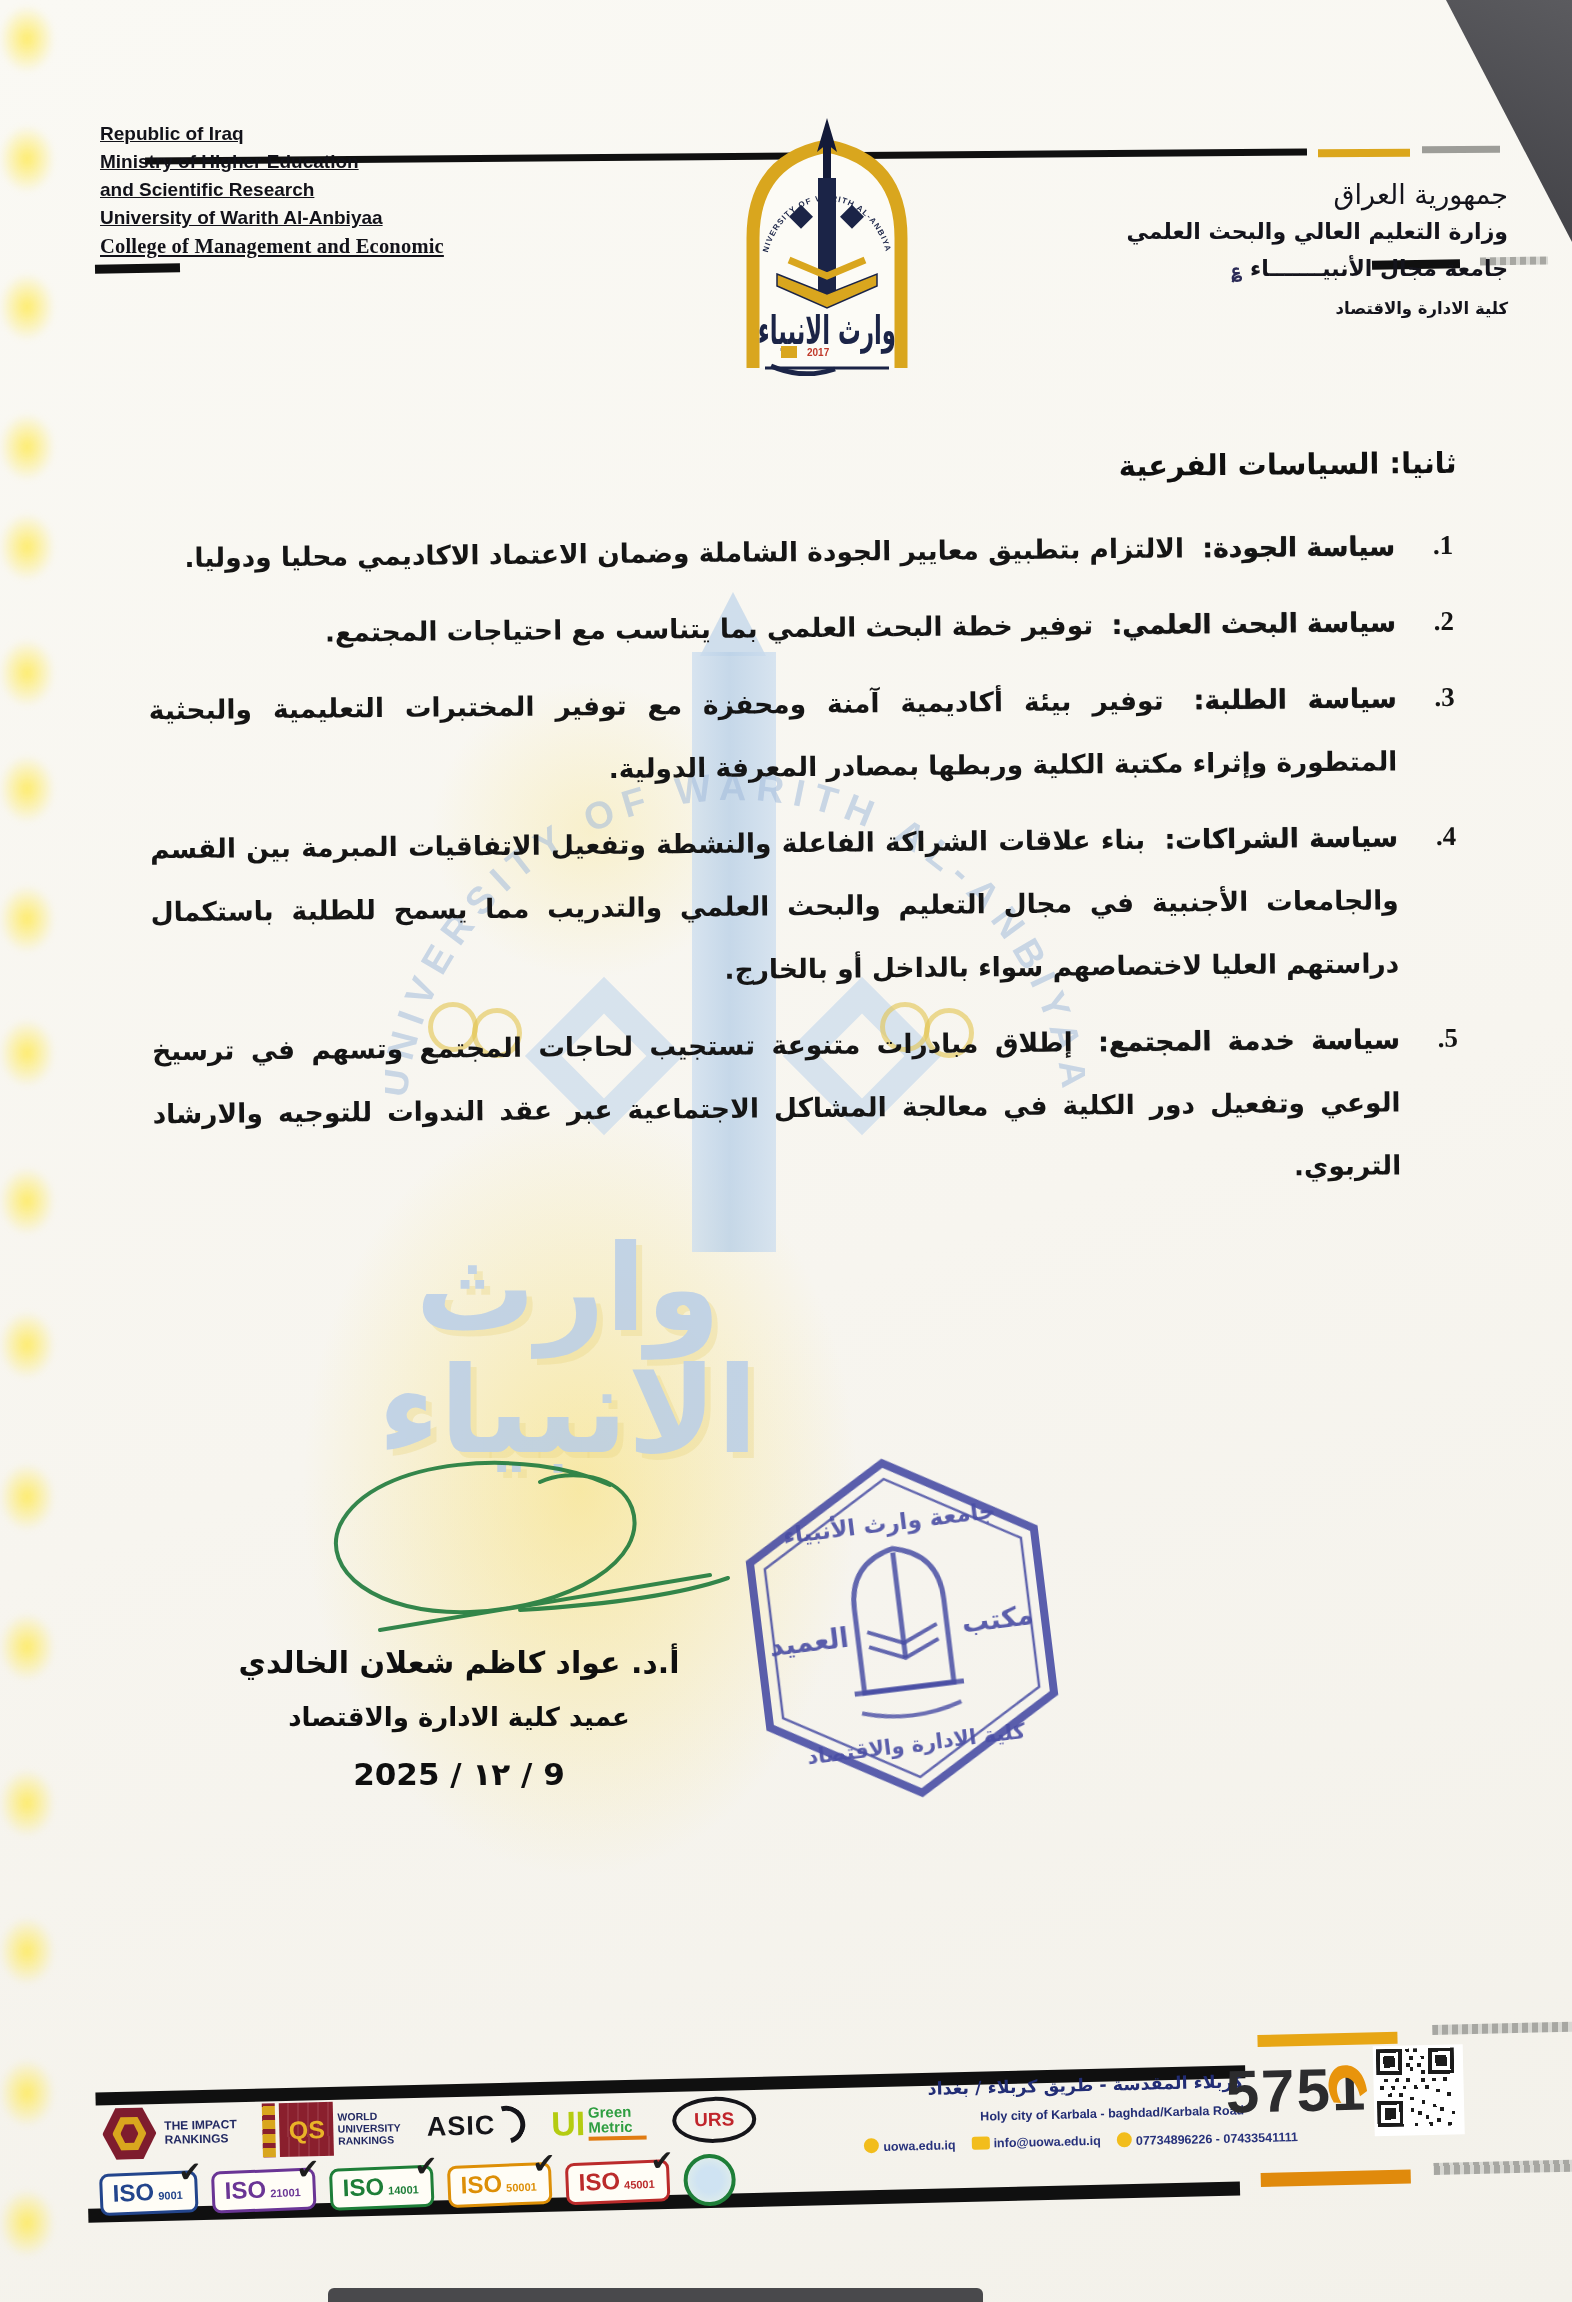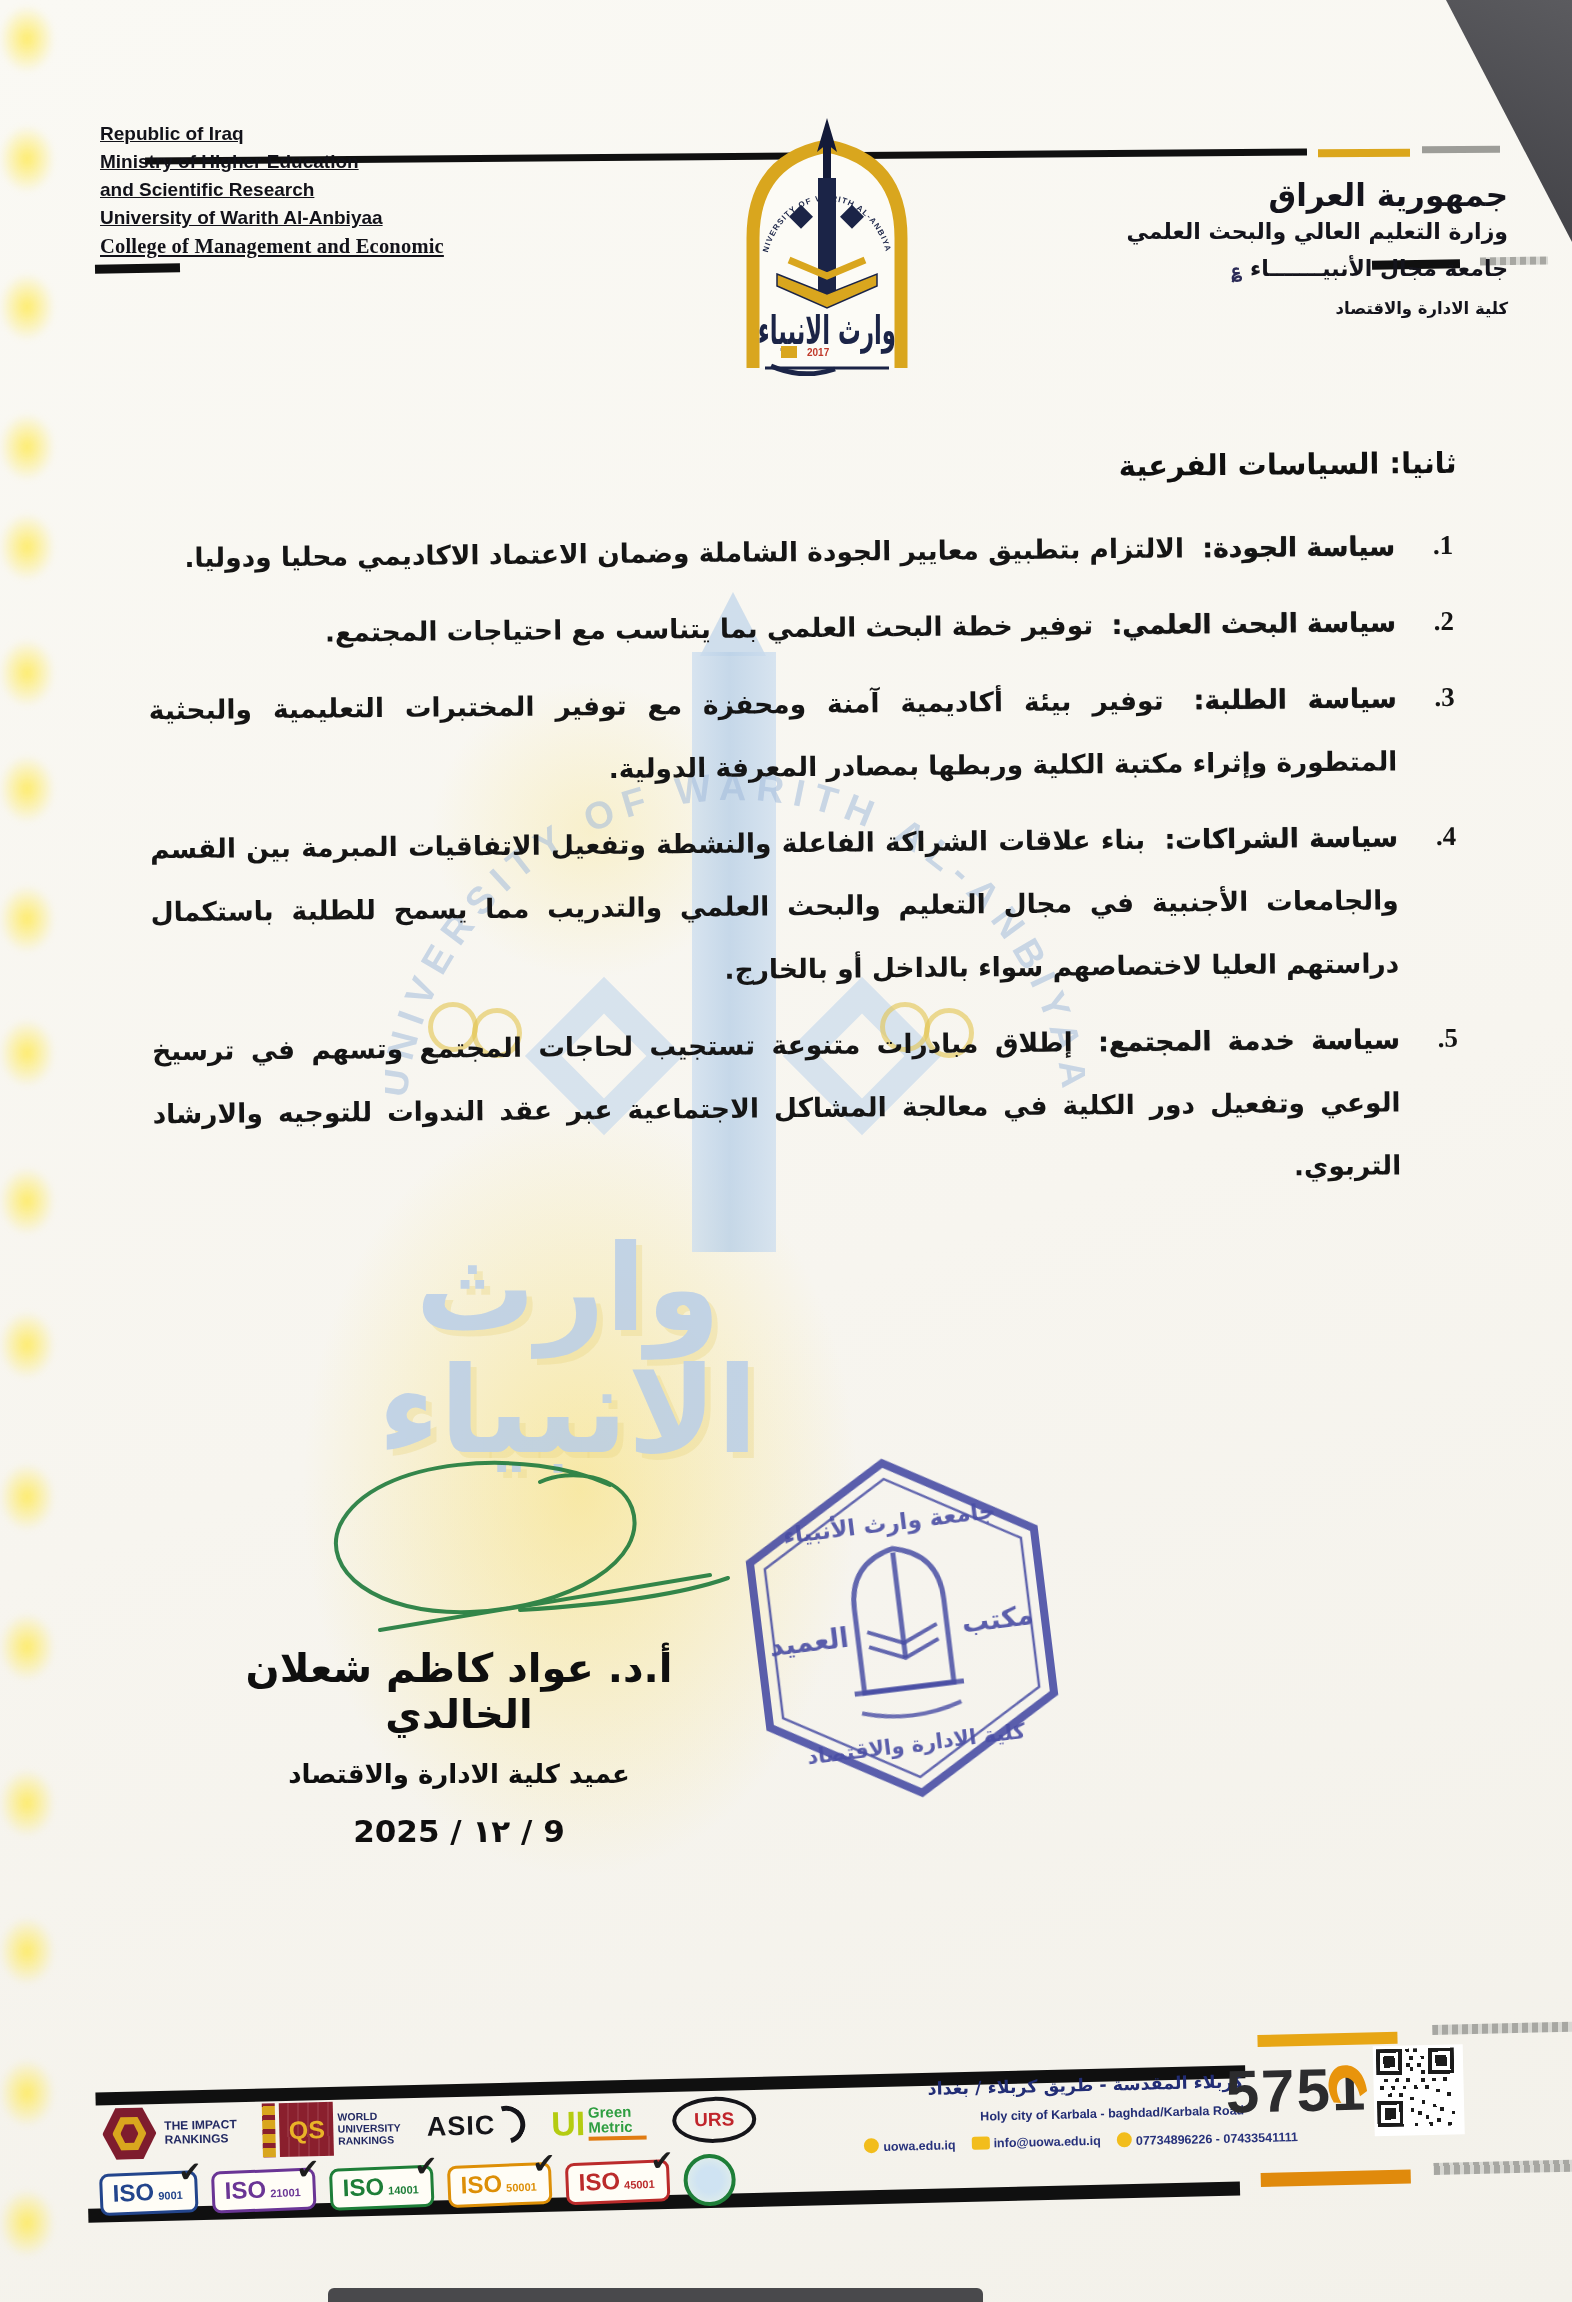--- a/index.html
+++ b/index.html
@@ -18,21 +18,21 @@
   
   .rule{height:7px;background:#101010;transform:rotate(-0.45deg);}
   .rule.gold{background:#dba61c;}
   .rule.gray{background:#9d9d98;}
   
   .en-block{left:100px;top:120px;width:420px;font-family:"Liberation Sans",sans-serif;
     font-weight:700;font-size:19px;line-height:28px;color:#121219;text-decoration:underline;}
   .en-serif{font-family:"Liberation Serif",serif;font-weight:600;font-size:20.5px;letter-spacing:.2px;}
   
   .ar-block{right:64px;top:176px;width:480px;text-align:right;color:#14141c;direction:rtl;}
-  .ar-l1{font-size:31px;font-weight:700;line-height:38px;}
+  .ar-l1{font-size:27px;font-weight:400;line-height:38px;}
   .ar-l2{font-size:22px;font-weight:700;line-height:36px;}
   .ar-l3{font-size:22px;font-weight:700;line-height:38px;}
   .ar-mark{font-size:18px;color:#2a2a55;margin-right:8px;}
   .ar-l4{font-size:16.5px;font-weight:700;line-height:40px;padding-left:96px;}
   
   .content{left:150px;right:112px;top:452px;direction:rtl;transform:rotate(-0.55deg);}
   .doc-title{text-align:right;font-size:29px;font-weight:700;margin-bottom:34px;color:#101010;}
   .item{position:relative;padding-right:62px;text-align:justify;font-size:26.5px;line-height:63px;
     margin-bottom:13px;color:#151515;}
   .item .num{position:absolute;right:4px;top:0;direction:ltr;font-family:"Liberation Serif",serif;
@@ -46,21 +46,21 @@
     clip-path:polygon(50% 0,100% 100%,0 100%);}
   .wm-knot{width:112px;height:112px;background:#c6d9ec;opacity:.65;transform:rotate(45deg);}
   .wm-knot::after{content:"";position:absolute;inset:26px;background:#f8f6f0;}
   .wm-glow{background:radial-gradient(ellipse at center,rgba(248,222,105,.55),rgba(248,222,105,0) 70%);}
   .wm-callig{left:318px;top:1228px;width:500px;text-align:center;font-size:120px;font-weight:700;
     line-height:1.02;color:#b5cce9;opacity:.8;letter-spacing:-6px;direction:rtl;
     text-shadow:6px 6px 0 rgba(232,212,130,.45);}
   .wm-glass{width:40px;height:40px;border:5px solid rgba(226,196,78,.6);border-radius:50%;}
   
   .sig-block{left:228px;top:1645px;width:462px;text-align:center;color:#0f0f0f;}
-  .sig-name{font-size:40px;font-weight:700;}
+  .sig-name{font-size:30px;font-weight:700;}
   .sig-title{font-size:26px;font-weight:700;margin-top:22px;}
   .sig-date{font-size:31px;font-weight:700;margin-top:24px;direction:rtl;}
   
   .stamp{left:726px;top:1452px;transform:rotate(-7deg);filter:blur(.35px);opacity:.92;}
   
   .footer{left:85px;top:2050px;width:1485px;height:210px;transform:rotate(-1.35deg);transform-origin:30px 110px;}
   .fbar{position:absolute;background:#101010;}
   .gray-strip{background:repeating-linear-gradient(90deg,#a7a7a2 0 6px,#d8d8d3 6px 10px);}
   .flogos{position:absolute;left:18px;top:56px;height:56px;display:flex;align-items:center;gap:26px;}
   .hex{clip-path:polygon(25% 4%,75% 4%,100% 50%,75% 96%,25% 96%,0 50%);}

